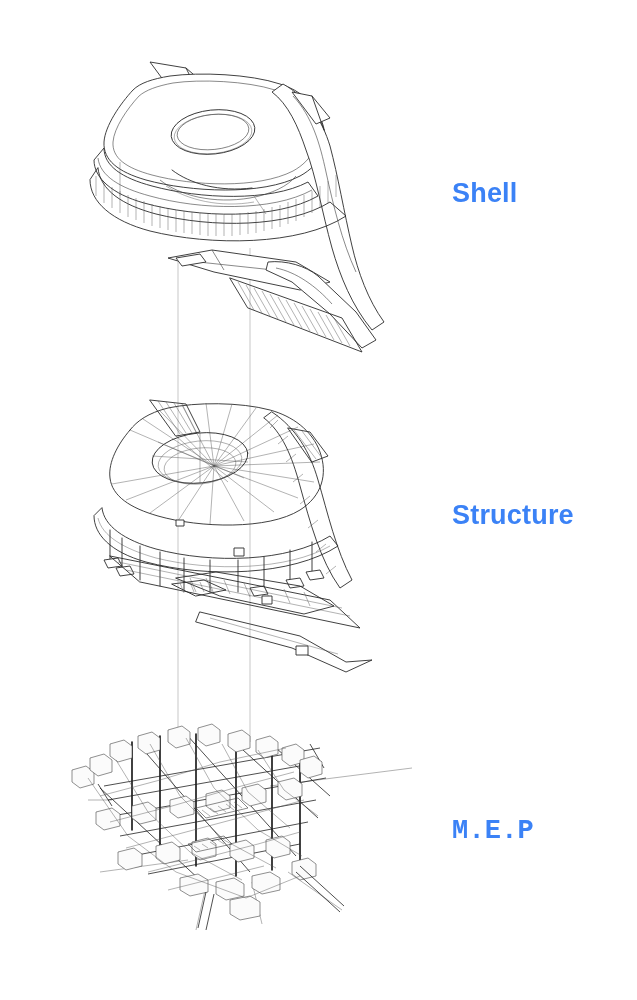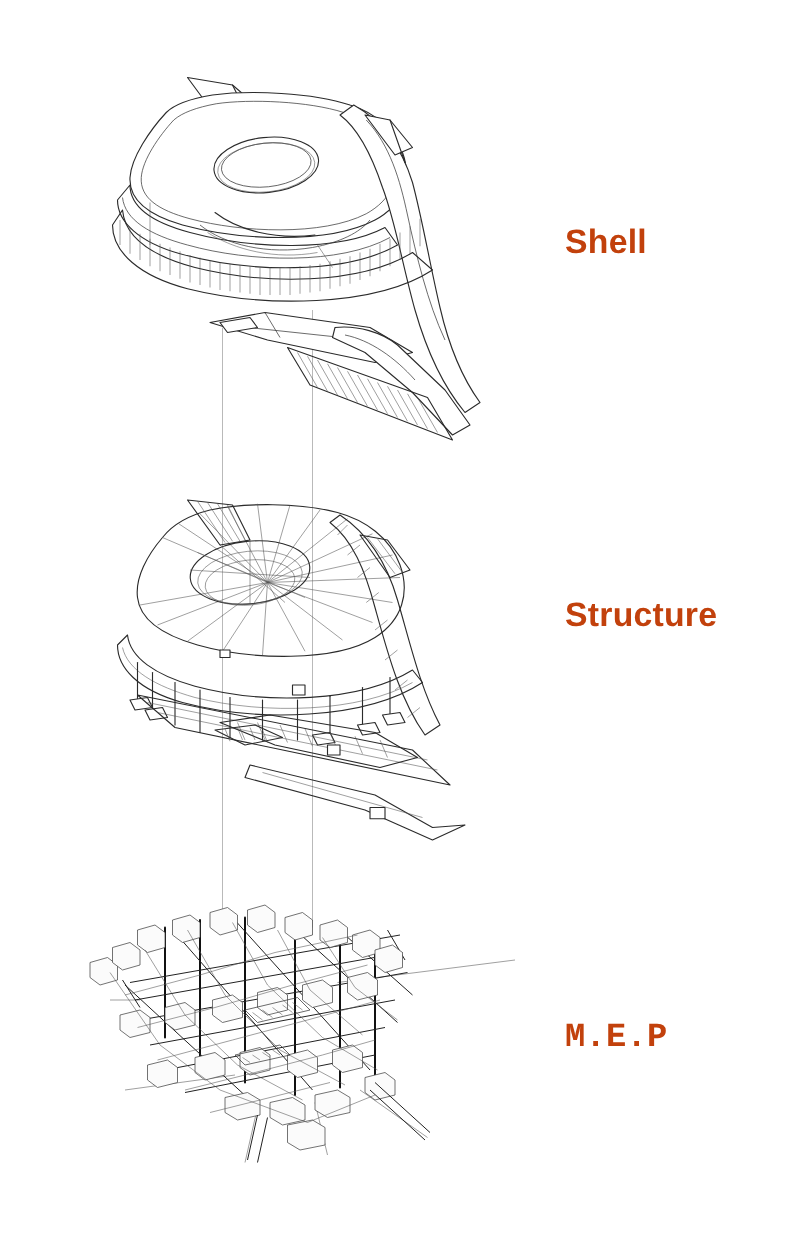--- a/index.html
+++ b/index.html
@@ -18,27 +18,27 @@
     position: absolute;
     inset: 0;
     width: 637px;
     height: 1000px;
   }
   .layer-label {
     position: absolute;
     font-family: "Liberation Sans", sans-serif;
     font-weight: bold;
     font-size: 27px;
-    color: #c2410c;
+    color: #3b82f6;
     letter-spacing: 0.2px;
     white-space: nowrap;
     text-align: center;
   }
   #label-shell { left: 452px; top: 178px; }
-  #label-structure { left: 452px; top: 477px; }
+  #label-structure { left: 452px; top: 500px; }
   #label-mep { left: 452px; top: 816px; font-family: Liberation Mono, monospace; }
 
   svg { display: block; }
   .ln { fill: none; stroke: #2b2b2b; stroke-width: 0.9; stroke-linejoin: round; stroke-linecap: round; }
   .ln-thin { fill: none; stroke: #3a3a3a; stroke-width: 0.6; }
   .ln-fine { fill: none; stroke: #555; stroke-width: 0.45; }
   .ln-guide { fill: none; stroke: #b9b9b9; stroke-width: 0.8; }
   .fillw { fill: #ffffff; stroke: #2b2b2b; stroke-width: 0.9; stroke-linejoin: round; }
   .fillw-light { fill: #fbfbfb; stroke: #444; stroke-width: 0.6; }
   .ln-heavy { fill: none; stroke: #111; stroke-width: 1.6; stroke-linecap: round; }

